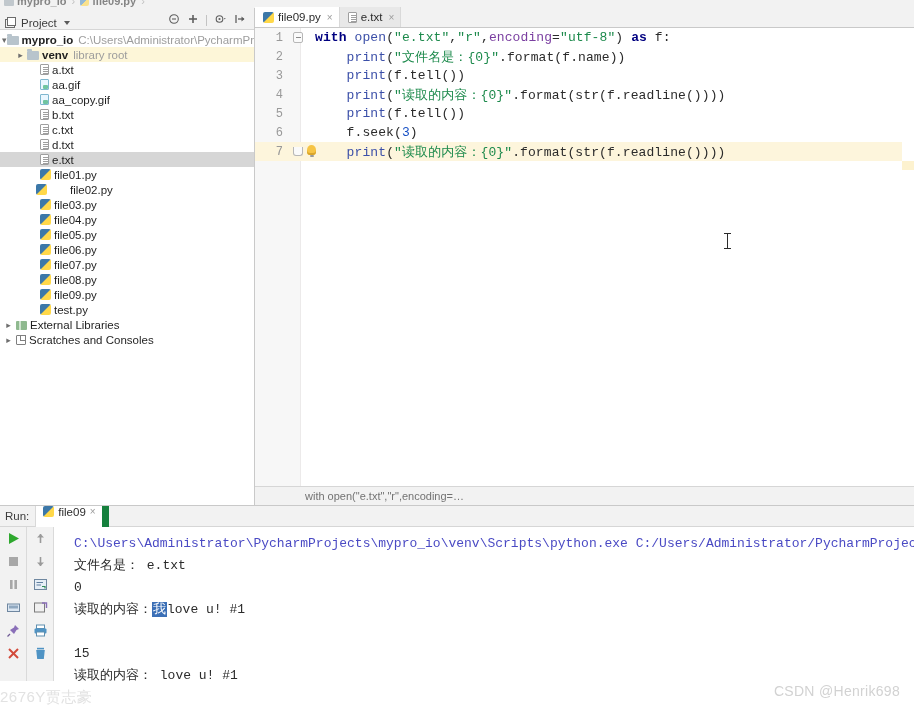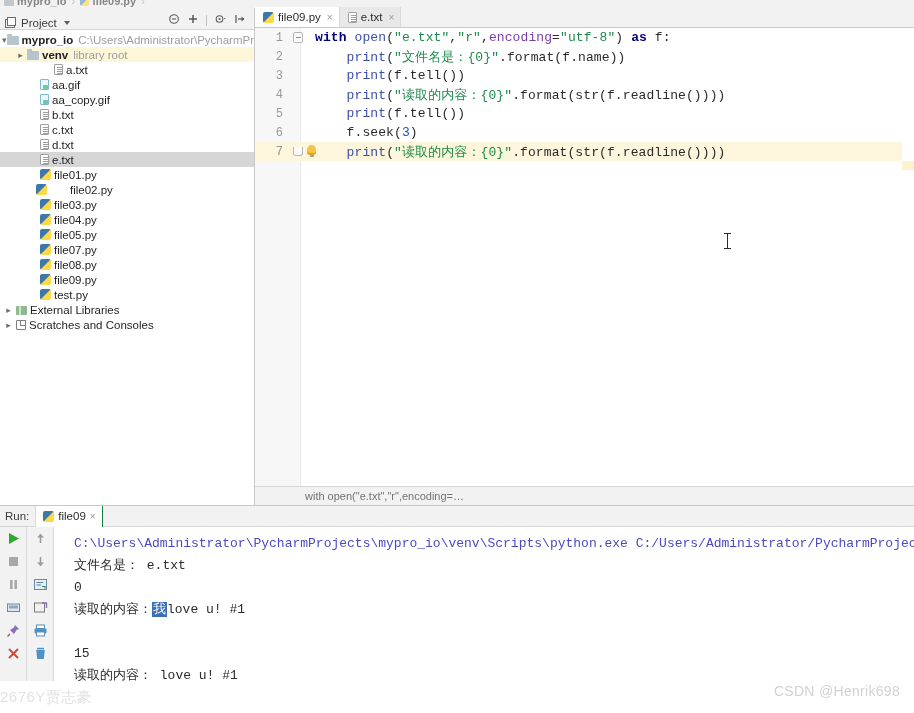--- a/index.html
+++ b/index.html
@@ -232,23 +232,23 @@
     background: #ffffff; border-top: 1px solid #c9c9c9;
   }
   .run-header {
     height: 21px; background: #f2f2f2; display: flex; align-items: center;
     border-bottom: 1px solid #d6d6d6;
   }
   .run-label {
     font-size: 11.5px; color: #3c3c3c; padding: 0 6px 0 5px;
   }
   .run-tab {
-    height: 21px; display: flex; align-items: center; gap: 4px;
+    height: 21px; display: flex; gap: 4px;
     padding: 0 6px; font-size: 11.5px; color: #2b2b2b; background: #ffffff;
-    border-left: 1px solid #d9d9d9; border-right: 1px solid #15803d;
+    border-left: 1px solid #d9d9d9; border-right: 7px solid #15803d;
   }
   .run-tab .tclose { color: #9b9b9b; font-size: 10px; }
 
   .run-body { position: absolute; top: 21px; left: 0; right: 0; bottom: 0; display: flex; }
   .run-toolbar-1 {
     width: 27px; background: #f2f2f2; border-right: 1px solid #dadada;
     display: flex; flex-direction: column; align-items: center; padding-top: 4px; gap: 8px;
   }
   .run-toolbar-2 {
     width: 27px; background: #f2f2f2; border-right: 1px solid #dadada;
@@ -343,21 +343,21 @@
           <span class="ic ic-folder"></span>
           <span class="tree-label bold">mypro_io</span>
           <span class="tree-sub">C:\Users\Administrator\PycharmProjects\m</span>
         </div>
         <div class="tree-row sel-yellow" style="padding-left: 14px;">
           <span class="tree-arrow closed"></span>
           <span class="ic ic-folder"></span>
           <span class="tree-label bold">venv</span>
           <span class="tree-sub">library root</span>
         </div>
-        <div class="tree-row" style="padding-left: 40px;">
+        <div class="tree-row" style="padding-left: 26px;">
           <span class="tree-arrow"></span>
           <span class="ic ic-txt"></span>
           <span class="tree-label">a.txt</span>
         </div>
         <div class="tree-row" style="padding-left: 26px;">
           <span class="tree-arrow"></span>
           <span class="ic ic-gif"></span>
           <span class="tree-label">aa.gif</span>
         </div>
         <div class="tree-row" style="padding-left: 26px;">
@@ -402,20 +402,25 @@
         </div>
         <div class="tree-row" style="padding-left: 26px;">
           <span class="tree-arrow"></span>
           <span class="ic ic-py"></span>
           <span class="tree-label">file04.py</span>
         </div>
         <div class="tree-row" style="padding-left: 26px;">
           <span class="tree-arrow"></span>
           <span class="ic ic-py"></span>
           <span class="tree-label">file05.py</span>
+        </div>
+        <div class="tree-row" style="padding-left: 26px;">
+          <span class="tree-arrow"></span>
+          <span class="ic ic-py"></span>
+          <span class="tree-label">file06.py</span>
         </div>
         <div class="tree-row" style="padding-left: 26px;">
           <span class="tree-arrow"></span>
           <span class="ic ic-py"></span>
           <span class="tree-label">file07.py</span>
         </div>
         <div class="tree-row" style="padding-left: 26px;">
           <span class="tree-arrow"></span>
           <span class="ic ic-py"></span>
           <span class="tree-label">file08.py</span>

